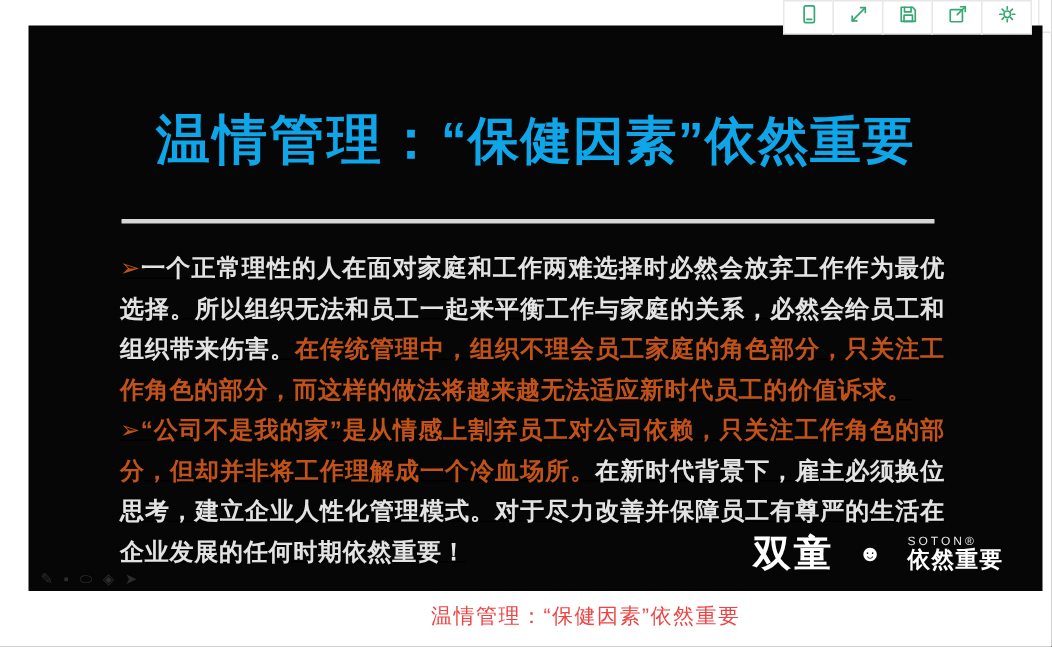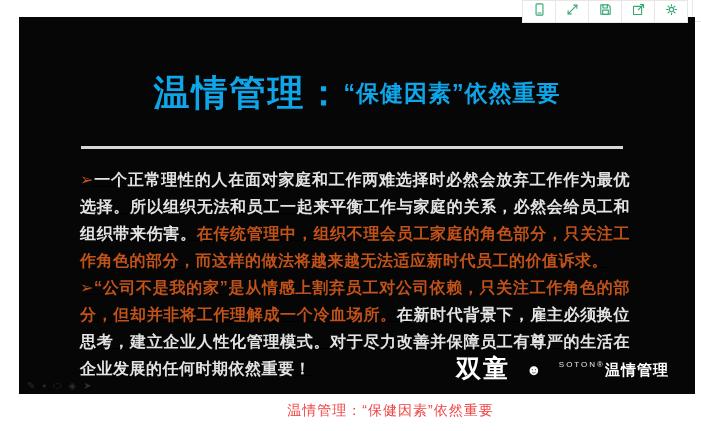--- a/index.html
+++ b/index.html
@@ -15,34 +15,34 @@
   }
   .icon-box svg{width:15px;height:15px;stroke:#35a873;fill:none;stroke-width:1.8;stroke-linecap:round;stroke-linejoin:round;}
   .corner-stub{position:absolute;top:0;left:692px;width:9px;height:21px;background:#fff;border-left:1px solid #e7e7e7;border-bottom:1px solid #e7e7e7;}
   
   .slide{position:absolute;left:19px;top:17px;width:676px;height:377px;background:#060606;}
   .slide-title{
     position:absolute;left:0;top:52px;width:100%;display:flex;justify-content:center;
     align-items:center;color:#0ea5e9;font-weight:bold;white-space:nowrap;
   }
   .title-main{font-size:36px;letter-spacing:2px;}
-  .title-sub{font-size:23px;letter-spacing:1px;}
+  .title-sub{font-size:34px;letter-spacing:1px;}
   .divider{position:absolute;left:62px;top:129px;width:542px;height:3px;background:#d6d6d6;}
   .body-text{
     position:absolute;left:61px;top:149px;width:550px;
     font-size:16px;font-weight:bold;line-height:27px;text-align:justify;letter-spacing:0.5px;text-decoration:underline;
   }
   .body-text p{margin:0;}
   .seg-white{color:#e3e3e3;}
   .seg-orange{color:#c0521a;}
   
   .watermark{position:absolute;right:26px;bottom:9px;display:flex;align-items:center;color:#ffffff;white-space:nowrap;gap:13px;}
   .wm-brand{font-size:25px;font-weight:bold;letter-spacing:2px;}
   .wm-smiley{font-size:15px;margin:2px 2px 0 3px;color:#ffffff;}
-  .wm-col{display:flex;flex-direction:row;line-height:1;margin-left:2px;}
+  .wm-col{display:flex;flex-direction:column;line-height:1;margin-left:2px;}
   .wm-en{font-size:8px;letter-spacing:2px;opacity:.9;}
   .wm-sub{font-size:15px;font-weight:bold;letter-spacing:1px;margin-top:1px;}
   
   .annot-tools{position:absolute;left:8px;bottom:2px;display:flex;gap:7px;color:#2d2d2d;font-size:10px;}
   .annot-tools span{cursor:pointer;}
   
   .caption{
     position:absolute;left:0;top:402px;width:100%;text-align:center;
     font-size:14px;font-weight:normal;color:#ef4444;letter-spacing:1px;padding-left:40px;
   }
@@ -111,21 +111,21 @@
     <div class="body-text">
       <p><span class="seg-orange">➢</span><span class="seg-white">一个正常理性的人在面对家庭和工作两难选择时必然会放弃工作作为最优选择。所以组织无法和员工一起来平衡工作与家庭的关系，必然会给员工和组织带来伤害。</span><span class="seg-orange">在传统管理中，组织不理会员工家庭的角色部分，只关注工作角色的部分，而这样的做法将越来越无法适应新时代员工的价值诉求。</span></p>
       <p><span class="seg-orange">➢</span><span class="seg-orange">“公司不是我的家”是从情感上割弃员工对公司依赖，只关注工作角色的部分，但却并非将工作理解成一个冷血场所。</span><span class="seg-white">在新时代背景下，雇主必须换位思考，建立企业人性化管理模式。对于尽力改善并保障员工有尊严的生活在企业发展的任何时期依然重要！</span></p>
     </div>
 
     <div class="watermark">
       <span class="wm-brand">双童</span>
       <span class="wm-smiley">☻</span>
       <span class="wm-col">
         <span class="wm-en">SOTON®</span>
-        <span class="wm-sub">温情管理</span>
+        <span class="wm-sub">依然重要</span>
       </span>
     </div>
 
     <div class="annot-tools">
       <span>✎</span>
       <span>▪</span>
       <span>⬭</span>
       <span>◈</span>
       <span>➤</span>
     </div>

